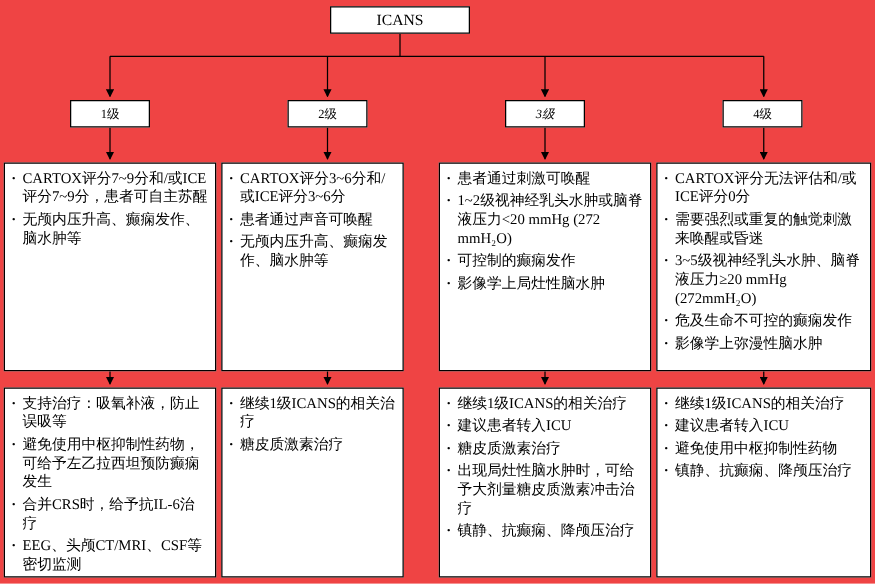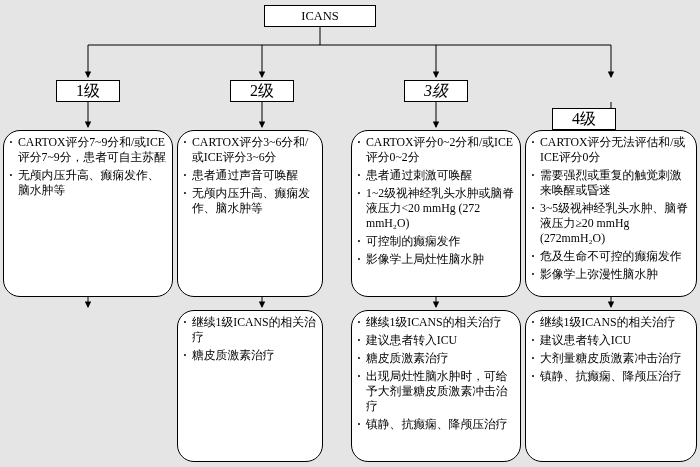--- a/index.html
+++ b/index.html
@@ -1,46 +1,45 @@
 <!DOCTYPE html>
 <html><head>
 <meta charset="utf-8">
 <style>
   html,body{margin:0;padding:0;background:#ffffff;}
   .canvas{
     position:relative;
     width:700px;height:467px;
-    background:#e5e5e5;
+    background:#ef4444;
     font-family:"Liberation Serif","DejaVu Serif",serif;
     color:#000;
     overflow:hidden;
   }
   .connectors{position:absolute;left:0;top:0;width:700px;height:467px;pointer-events:none;}
   .box{
     position:absolute;
     box-sizing:border-box;
     border:1px solid #000;
     background:#fff;
   }
   .root-box{
     left:264px;top:5px;width:112px;height:22px;
     display:flex;align-items:center;justify-content:center;
     font-size:12.5px;
   }
   .grade-box{
     top:80px;width:64px;height:22px;
     display:flex;align-items:center;justify-content:center;
-    font-size:16px;
+    font-size:10px;
   }
-  .g0{left:56px;} .g1{left:230px;} .g2{left:404px;font-style:italic;} .g3{left:552px;margin-top:28px;}
+  .g0{left:56px;} .g1{left:230px;} .g2{left:404px;font-style:italic;} .g3{left:578px;}
   .panel{
     padding:4px 5px 4px 4px;
     font-size:11.8px;
     line-height:15px;
-    border-radius:17px;
   }
   .criteria{top:130px;height:167px;}
   .treatment{top:310px;height:152px;}
   .c0{left:3px;width:170px;}
   .c1{left:177px;width:146px;}
   .c2{left:351px;width:170px;}
   .c3{left:525px;width:172px;}
   .item{
     position:relative;
     padding-left:10px;
@@ -108,49 +107,54 @@
     <div class="item">无颅内压升高、癫痫发作、脑水肿等</div>
   </div>
 
   <div class="box panel criteria c1">
     <div class="item">CARTOX评分3~6分和/或ICE评分3~6分</div>
     <div class="item">患者通过声音可唤醒</div>
     <div class="item">无颅内压升高、癫痫发作、脑水肿等</div>
   </div>
 
   <div class="box panel criteria c2">
-    <div class="item">CARTOX评分0~2分和/或ICE评分0~2分</div>
     <div class="item">患者通过刺激可唤醒</div>
     <div class="item">1~2级视神经乳头水肿或脑脊液压力&lt;20 mmHg (272 mmH₂O)</div>
     <div class="item">可控制的癫痫发作</div>
     <div class="item">影像学上局灶性脑水肿</div>
   </div>
 
   <div class="box panel criteria c3">
     <div class="item">CARTOX评分无法评估和/或ICE评分0分</div>
     <div class="item">需要强烈或重复的触觉刺激来唤醒或昏迷</div>
     <div class="item">3~5级视神经乳头水肿、脑脊液压力≥20 mmHg (272mmH₂O)</div>
     <div class="item">危及生命不可控的癫痫发作</div>
     <div class="item">影像学上弥漫性脑水肿</div>
   </div>
 
+  <div class="box panel treatment c0">
+    <div class="item">支持治疗：吸氧补液，防止误吸等</div>
+    <div class="item">避免使用中枢抑制性药物，可给予左乙拉西坦预防癫痫发生</div>
+    <div class="item">合并CRS时，给予抗IL-6治疗</div>
+    <div class="item">EEG、头颅CT/MRI、CSF等密切监测</div>
+  </div>
 
   <div class="box panel treatment c1">
     <div class="item">继续1级ICANS的相关治疗</div>
     <div class="item">糖皮质激素治疗</div>
   </div>
 
   <div class="box panel treatment c2">
     <div class="item">继续1级ICANS的相关治疗</div>
     <div class="item">建议患者转入ICU</div>
     <div class="item">糖皮质激素治疗</div>
     <div class="item">出现局灶性脑水肿时，可给予大剂量糖皮质激素冲击治疗</div>
     <div class="item">镇静、抗癫痫、降颅压治疗</div>
   </div>
 
   <div class="box panel treatment c3">
     <div class="item">继续1级ICANS的相关治疗</div>
     <div class="item">建议患者转入ICU</div>
-    <div class="item">大剂量糖皮质激素冲击治疗</div>
+    <div class="item">避免使用中枢抑制性药物</div>
     <div class="item">镇静、抗癫痫、降颅压治疗</div>
   </div>
 
 </div>
 
 </body></html>

